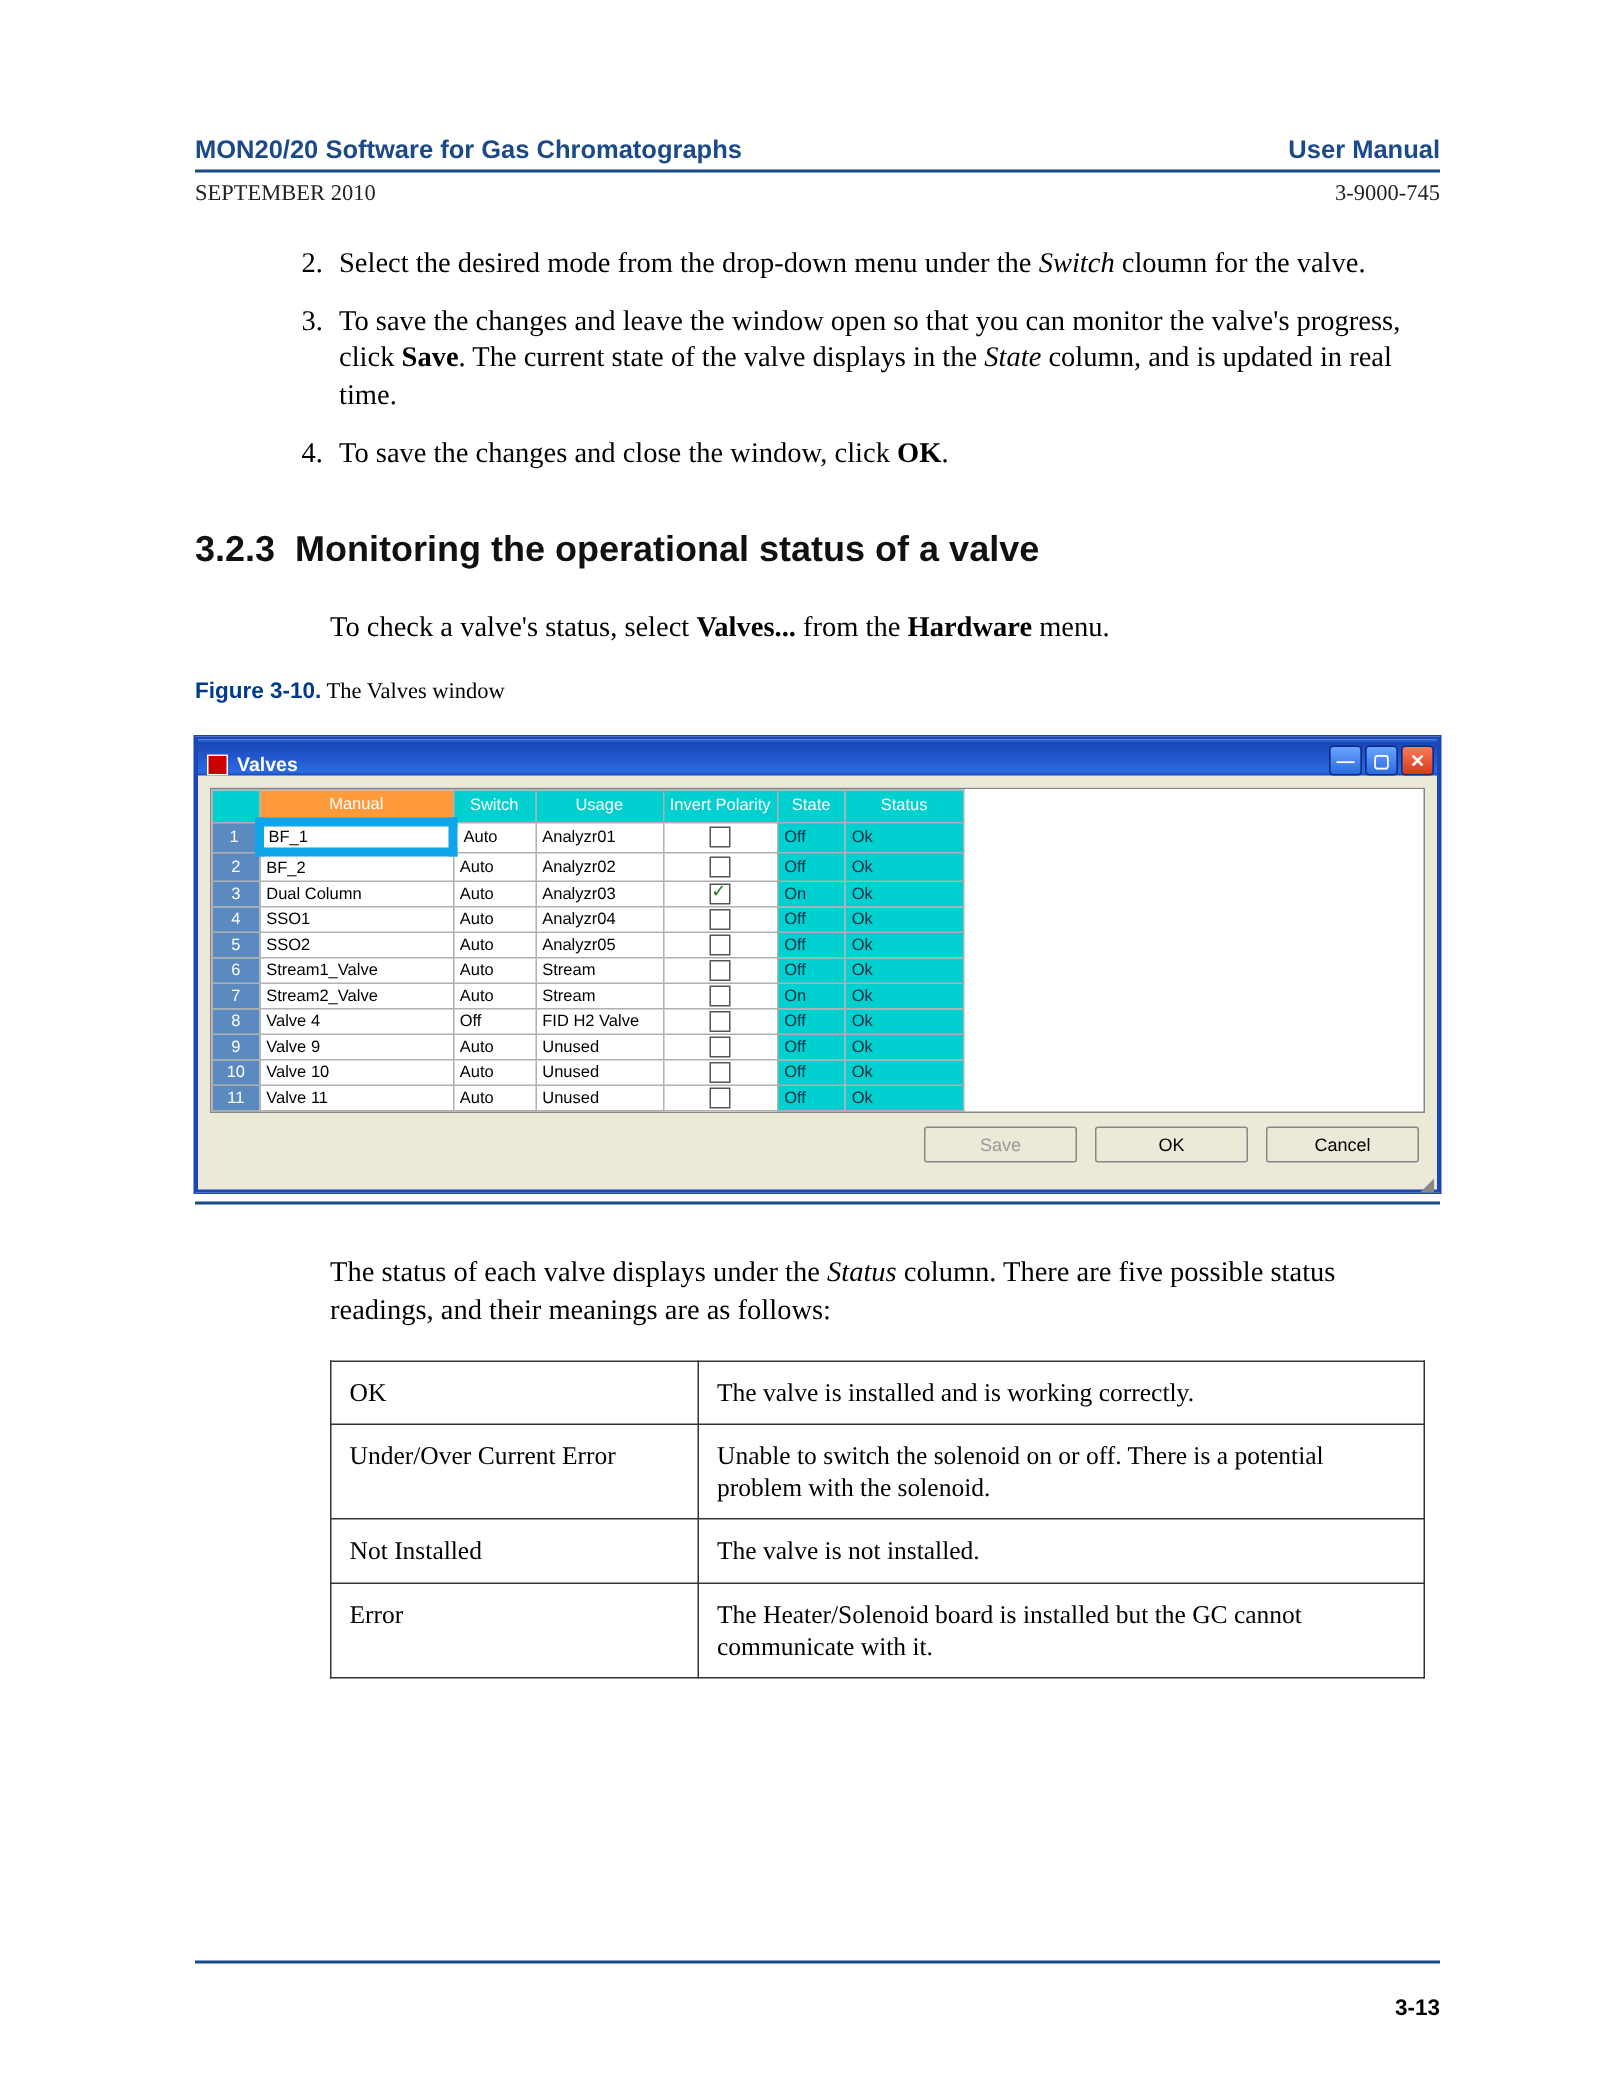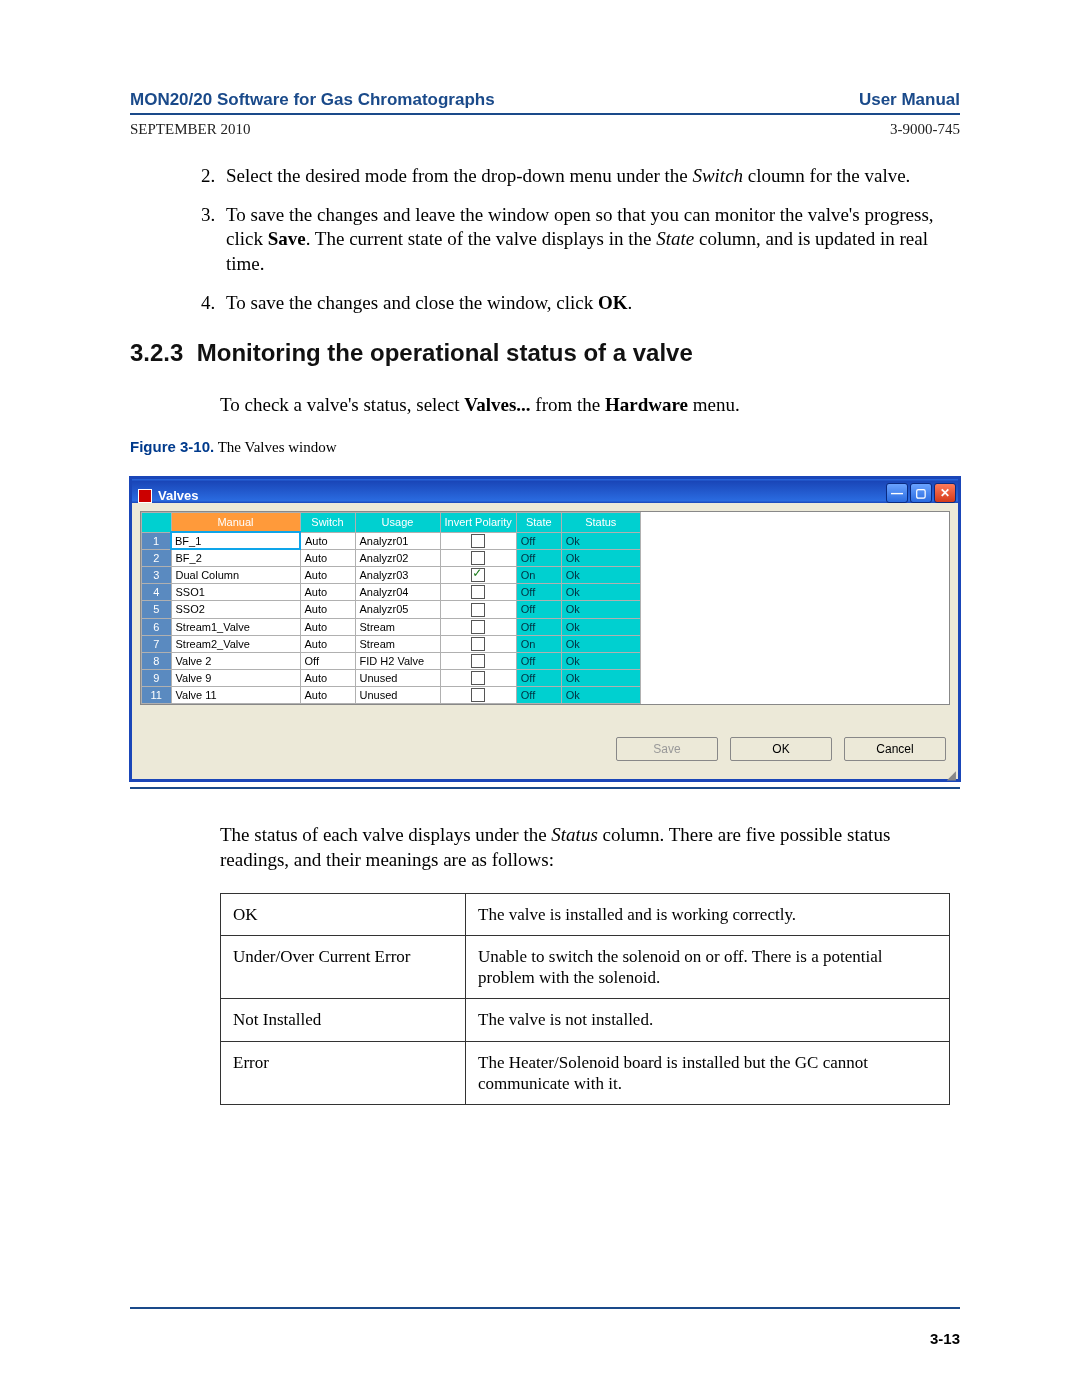--- a/index.html
+++ b/index.html
@@ -51,21 +51,21 @@
   }
   ol.steps li{
     margin-bottom:14px;
     padding-left:6px;
   }
   .h3{
     font-family:"Segoe UI",Arial,sans-serif;
     font-weight:bold;
     font-size:24px;
     color:#111;
-    margin:24px 0 26px 0;
+    margin:38px 0 26px 0;
   }
   .para{
     font-size:19px;
     line-height:1.3;
     margin-left:90px;
     margin-bottom:20px;
   }
   .fig-cap{
     font-size:15px;
     margin-bottom:21px;
@@ -272,21 +272,21 @@
                 <th style="width:46px">Switch</th>
                 <th style="width:76px">Usage</th>
                 <th style="width:46px">Invert Polarity</th>
                 <th style="width:36px">State</th>
                 <th style="width:70px">Status</th>
               </tr>
             </thead>
             <tbody id="grid-body">
                 <tr>
                   <td class="rownum">1</td>
-                  <td style="border:2px solid #0ea5e9;padding:0 3px;">BF_1</td>
+                  <td style="border:6px solid #0ea5e9;padding:0 3px;">BF_1</td>
                   <td>Auto</td>
                   <td>Analyzr01</td>
                   <td class="cb"><span class="chk"></span></td>
                   <td class="ro">Off</td>
                   <td class="ro">Ok</td>
                 </tr>
                 <tr>
                   <td class="rownum">2</td>
                   <td>BF_2</td>
                   <td>Auto</td>
@@ -335,30 +335,39 @@
                   <td class="rownum">7</td>
                   <td>Stream2_Valve</td>
                   <td>Auto</td>
                   <td>Stream</td>
                   <td class="cb"><span class="chk"></span></td>
                   <td class="ro">On</td>
                   <td class="ro">Ok</td>
                 </tr>
                 <tr>
                   <td class="rownum">8</td>
-                  <td>Valve 2</td>
+                  <td>Valve 4</td>
                   <td>Off</td>
                   <td>FID H2 Valve</td>
                   <td class="cb"><span class="chk"></span></td>
                   <td class="ro">Off</td>
                   <td class="ro">Ok</td>
                 </tr>
                 <tr>
                   <td class="rownum">9</td>
                   <td>Valve 9</td>
+                  <td>Auto</td>
+                  <td>Unused</td>
+                  <td class="cb"><span class="chk"></span></td>
+                  <td class="ro">Off</td>
+                  <td class="ro">Ok</td>
+                </tr>
+                <tr>
+                  <td class="rownum">10</td>
+                  <td>Valve 10</td>
                   <td>Auto</td>
                   <td>Unused</td>
                   <td class="cb"><span class="chk"></span></td>
                   <td class="ro">Off</td>
                   <td class="ro">Ok</td>
                 </tr>
                 <tr>
                   <td class="rownum">11</td>
                   <td>Valve 11</td>
                   <td>Auto</td>

